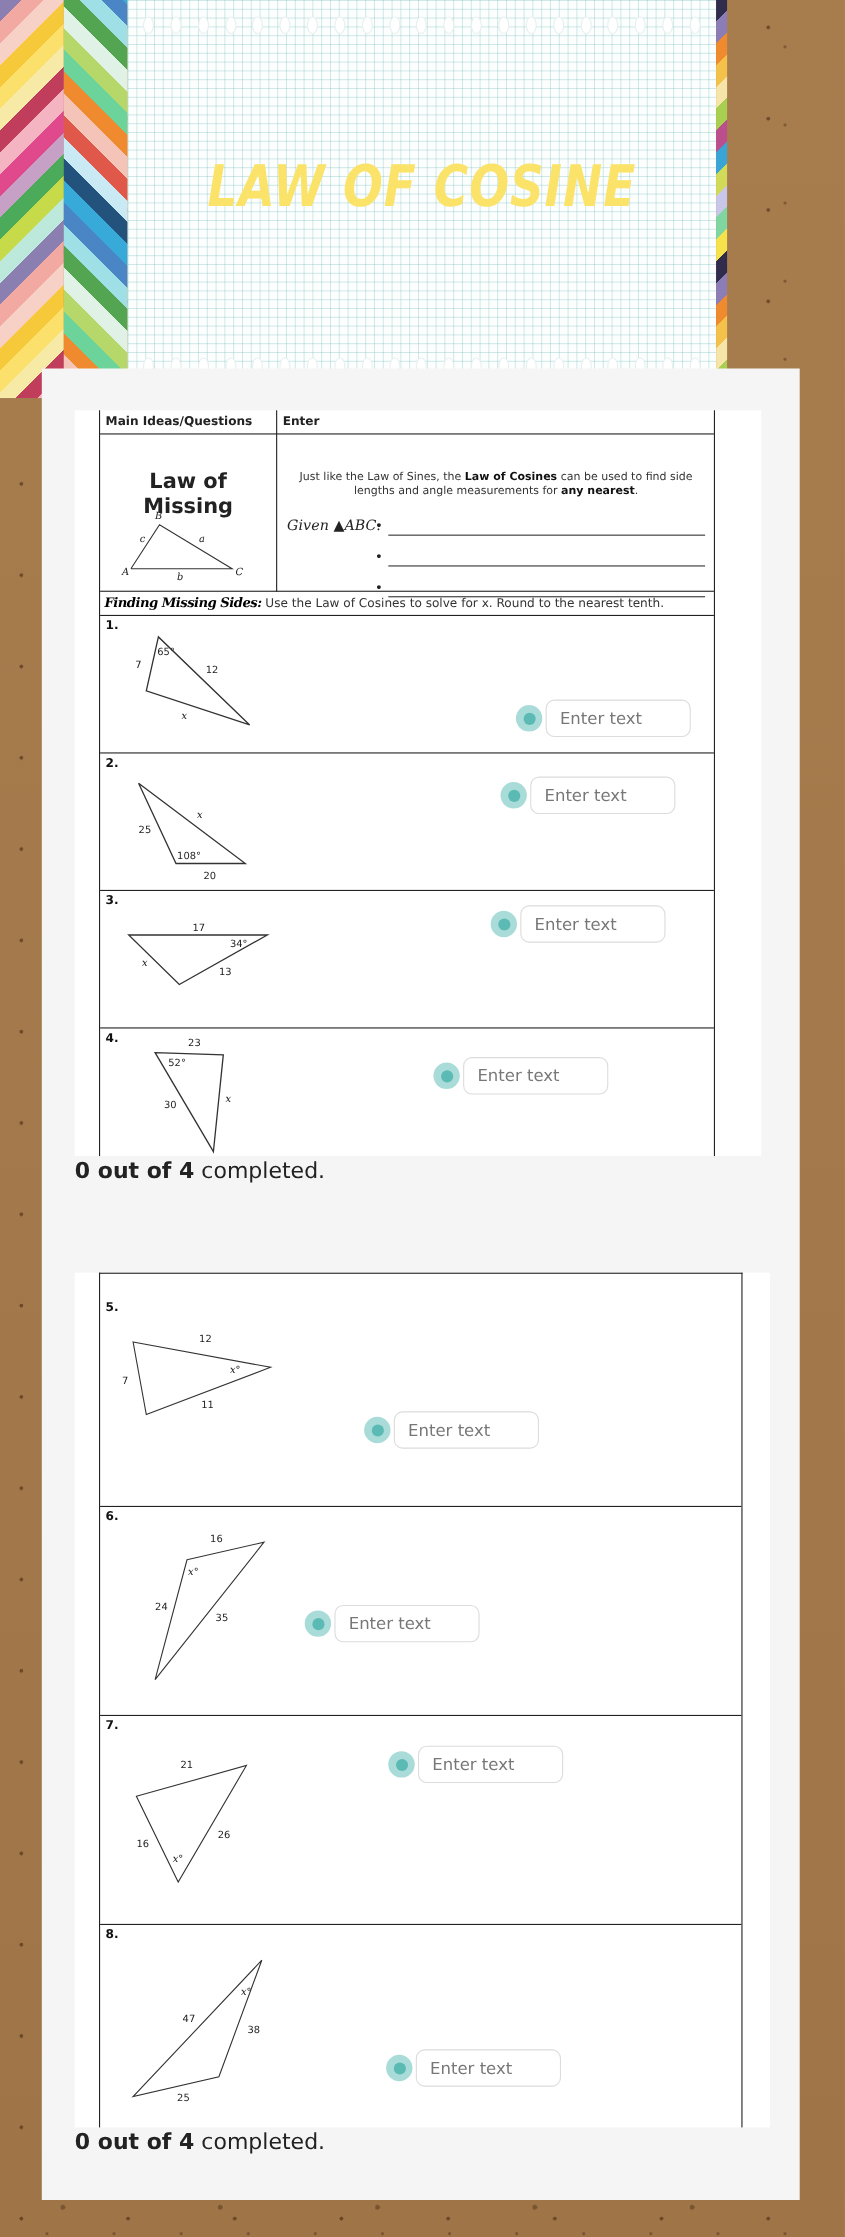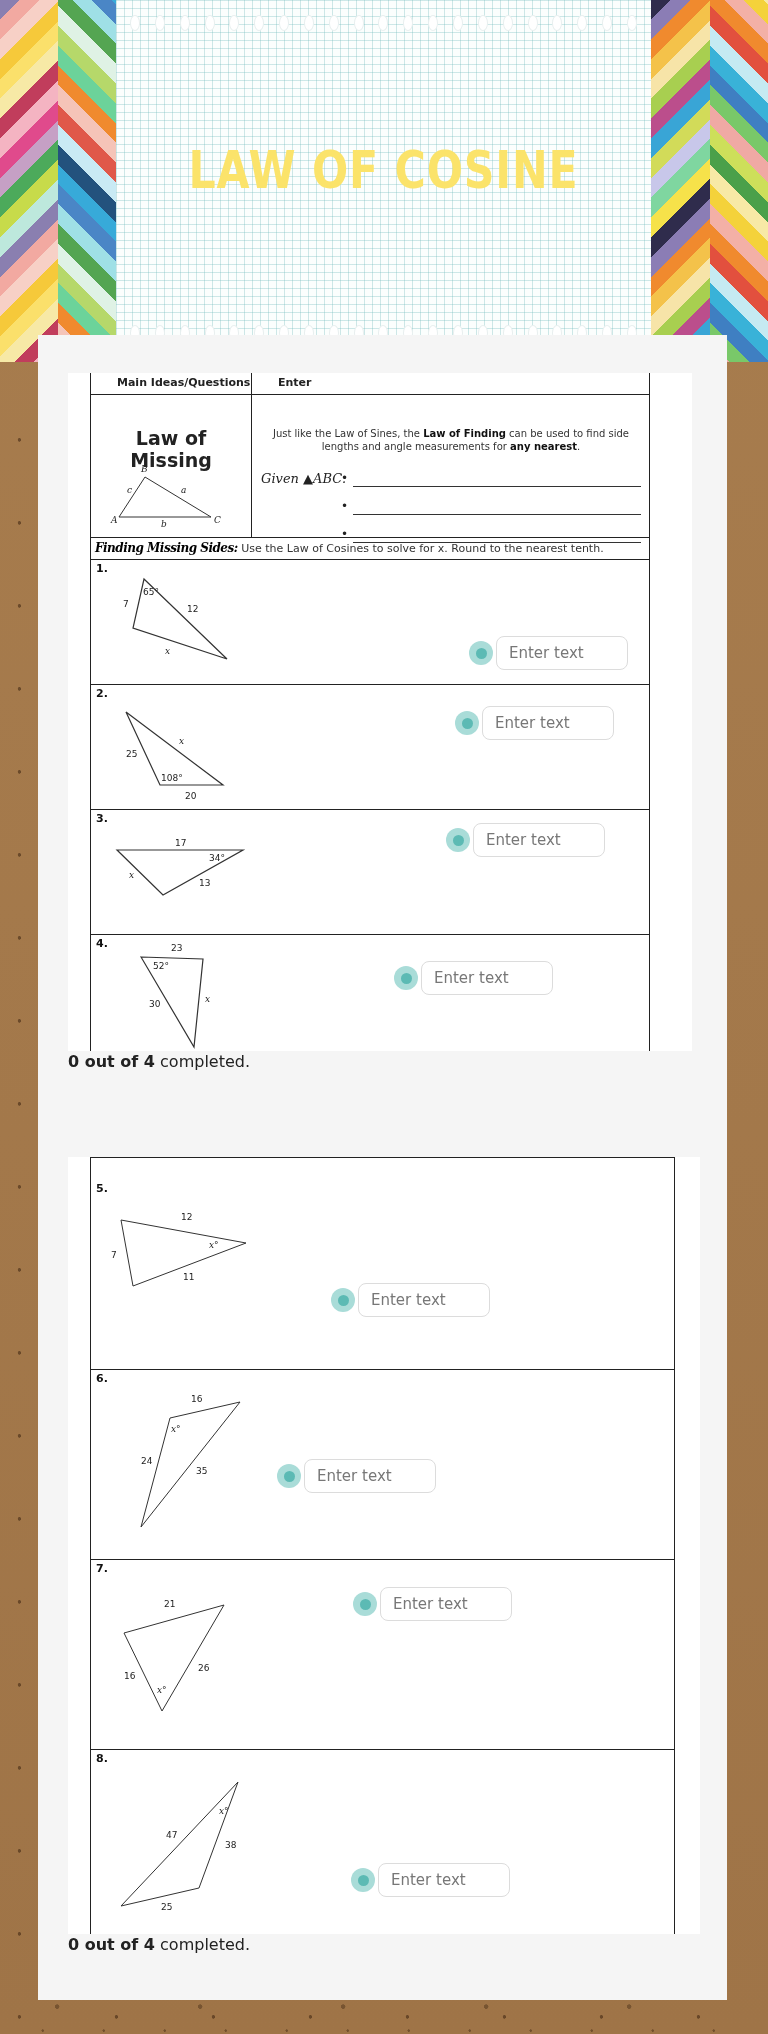--- a/index.html
+++ b/index.html
@@ -11,22 +11,23 @@
     background-image:
       radial-gradient(circle at 20% 30%, rgba(60,35,15,0.55) 0 1.5px, transparent 2px),
       radial-gradient(circle at 70% 60%, rgba(60,35,15,0.45) 0 1px, transparent 1.5px),
       radial-gradient(circle at 40% 80%, rgba(60,35,15,0.4) 0 2px, transparent 2.5px),
       linear-gradient(180deg, #a87d4e, #9f7447);
     background-size: 97px 83px, 61px 71px, 143px 127px, 100% 100%;
   }
 
   
   .banner {
-    position: absolute; left: 0; top: 0; width: 768px; height: 362px;
+    position: absolute; left: 0; top: 0; width: 661px; height: 362px;
     overflow: hidden;
+    font-style: italic;
   }
   .chevron {
     position: absolute; top: 0; height: 362px;
   }
   .chevron.left { left: 0; width: 116px; }
   .chevron.right { left: 651px; width: 117px; }
   .chevron .half {
     position: absolute; top: 0; height: 100%; width: 50%;
   }
   .chevron .half.a {
@@ -98,21 +99,21 @@
   .ws-table {
     position: absolute; border-left: 1.5px solid #222; border-right: 1.5px solid #222;
     font-family: "DejaVu Sans", sans-serif; color: #222;
   }
   .sheet1 .ws-table { left: 22px; top: 0; width: 560px; height: 678px; }
   .sheet2 .ws-table { left: 22px; top: 0; width: 585px; height: 777px; border-top: 1.5px solid #222; }
 
   .row { position: absolute; left: 0; right: 0; border-bottom: 1.5px solid #222; }
   .hdr-row { top: 0; height: 22px; }
   .hdr-cell {
-    position: absolute; top: 3px; font-size: 11px; font-weight: bold; margin-left: 21px;
+    position: absolute; top: 3px; font-size: 11px; font-weight: bold;
   }
   .col-divider { position: absolute; top: 0; width: 0; border-left: 1.5px solid #222; }
 
   .lawcos-title {
     position: absolute; left: 10px; width: 140px; top: 32px;
     text-align: center; font-weight: bold; font-size: 19px; line-height: 22px;
   }
   .notes-intro {
     position: absolute; left: 170px; width: 380px; top: 32px;
     text-align: center; font-size: 10px; line-height: 13px; color: #333;
@@ -160,21 +161,21 @@
   }
   .answer input {
     width: 132px; height: 34px; border: 1px solid #dcdcdc; border-radius: 8px;
     background: #fff; padding: 0 12px;
     font-family: "DejaVu Sans", sans-serif; font-size: 15px; color: #555;
     outline: none;
   }
   .answer input::placeholder { color: #777; }
 
   .progress {
-    position: absolute; left: 30px; font-size: 16px; color: #222;
+    position: absolute; left: 30px; font-size: 20px; color: #222;
     font-family: "DejaVu Sans", sans-serif;
   }
   .progress b { font-weight: bold; }
 </style>
 </head>
 <body>
 
 <div class="banner">
   <div class="chevron left">
     <div class="half a"></div>
@@ -255,21 +256,21 @@
           <svg width="120" height="60">
             <polyline points="8,50 34,10 100,50 8,50" fill="none" stroke="#333" stroke-width="1"></polyline>
             <text class="it" x="30" y="5">B</text>
             <text class="it" x="0" y="56">A</text>
             <text class="it" x="103" y="56">C</text>
             <text class="it" x="70" y="26">a</text>
             <text class="it" x="50" y="60">b</text>
             <text class="it" x="16" y="26">c</text>
           </svg>
         </div>
-        <div class="notes-intro"><span>Just like the Law of Sines, the </span><b>Law of Finding</b><span> can be used to find side lengths and angle measurements for </span><b>any nearest</b><span>.</span></div>
+        <div class="notes-intro"><span>Just like the Law of Sines, the </span><b>Law of Cosines</b><span> can be used to find side lengths and angle measurements for </span><b>any nearest</b><span>.</span></div>
         <div class="given-label">Given ▲ABC:</div>
         <div class="bullet-line" style="top:78px;">
             <span class="dot">•</span>
             <span class="line"></span>
           </div>
         <div class="bullet-line" style="top:106px;">
             <span class="dot">•</span>
             <span class="line"></span>
           </div>
         <div class="bullet-line" style="top:134px;">

